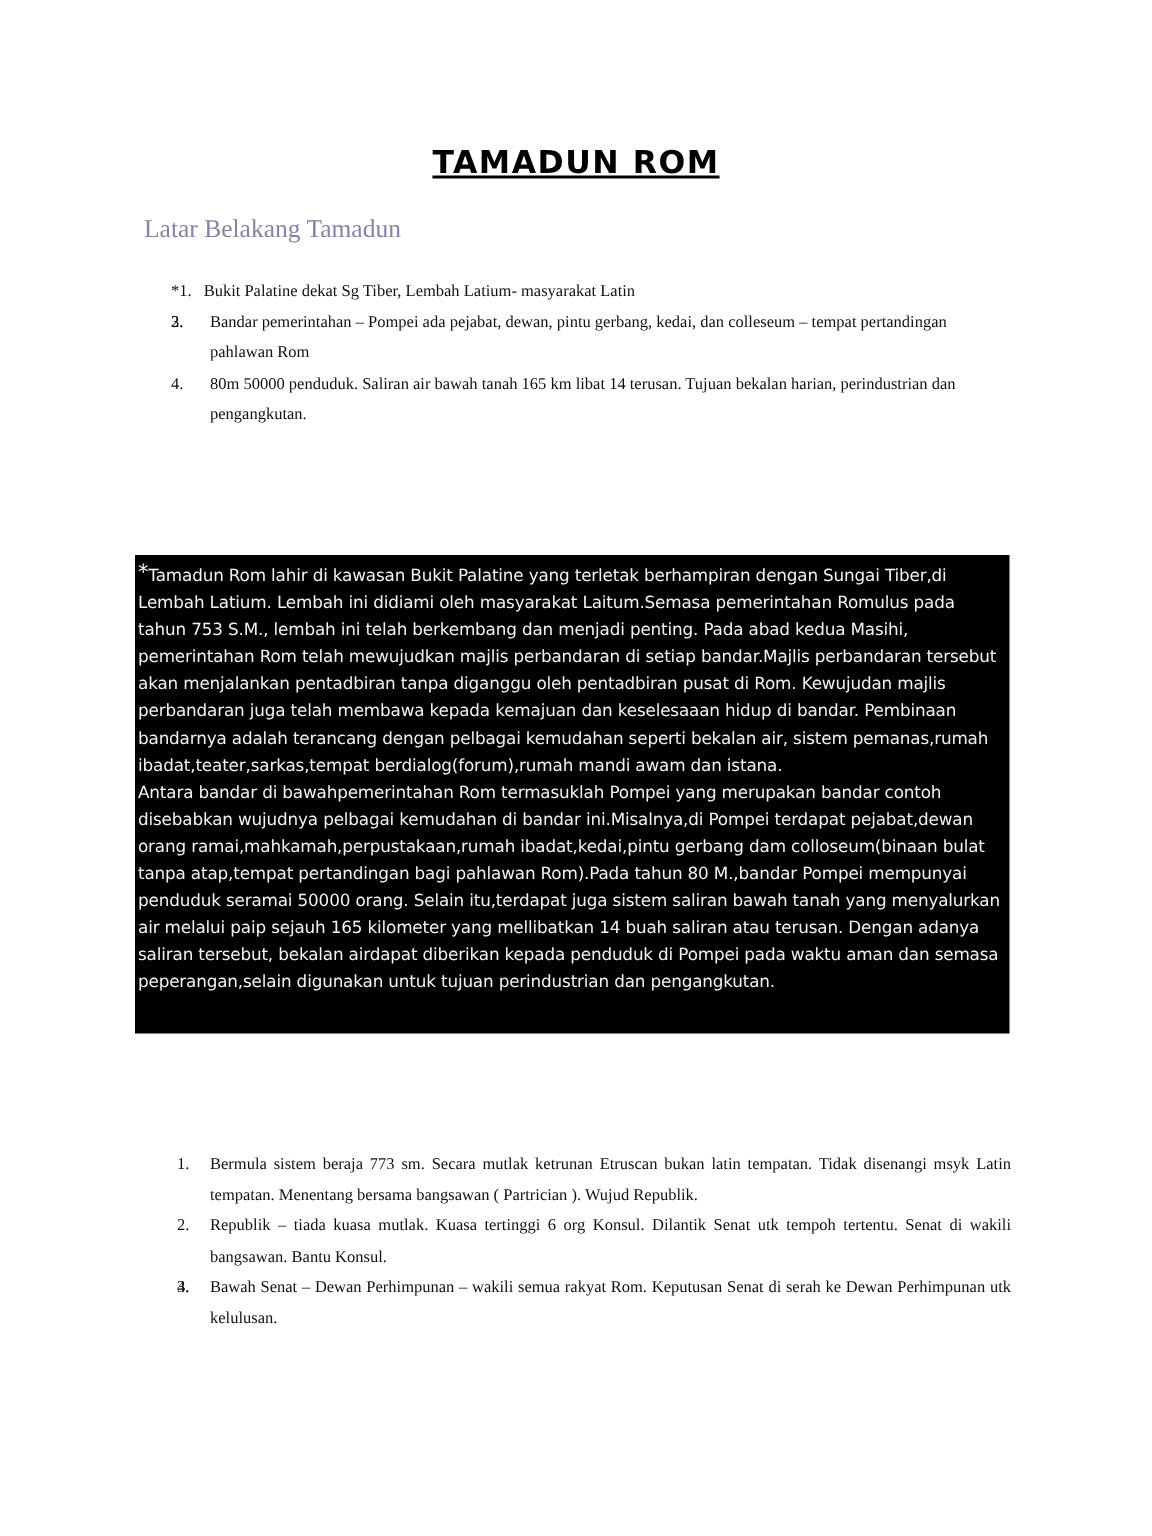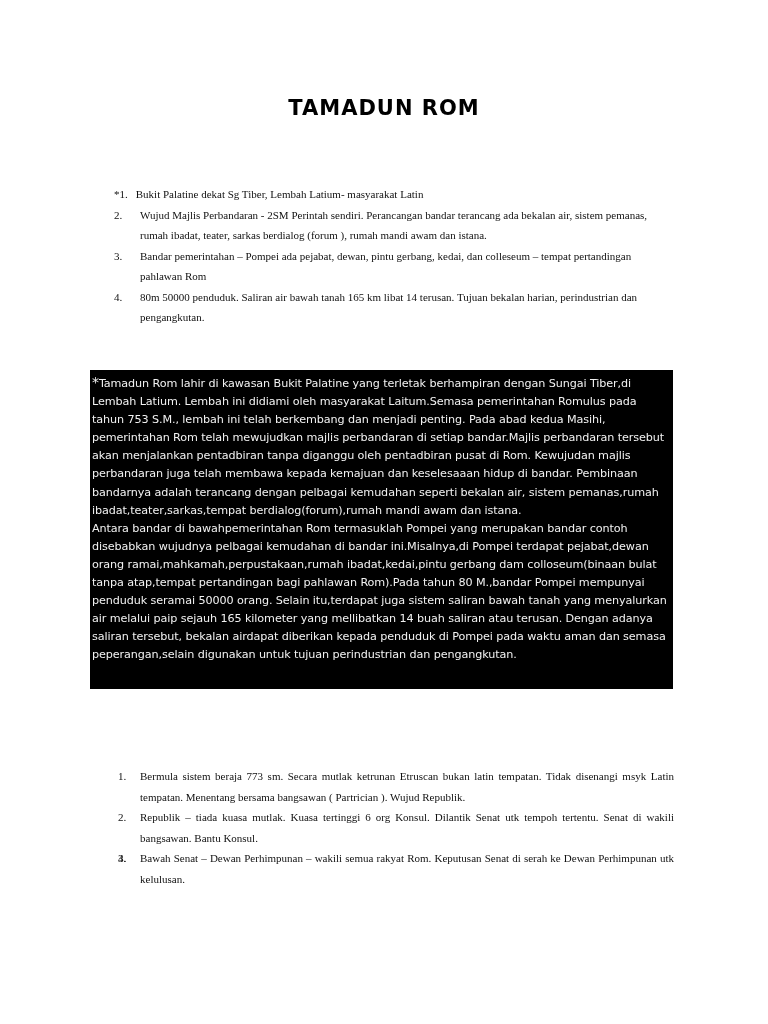--- a/index.html
+++ b/index.html
@@ -25,20 +25,21 @@
       position: absolute;
       left: 0;
       width: 768px;
       top: 96px;
       text-align: center;
       font-family: "DejaVu Sans", sans-serif;
       font-weight: bold;
       font-size: 21px;
       letter-spacing: 1px;
       color: #000;
+      text-decoration: underline;
     }
     .section-heading-1 {
       position: absolute;
       left: 96px;
       top: 143px;
       font-family: "Liberation Serif", serif;
       font-size: 17px;
       color: #8a80a8;
     }
     .list {
@@ -116,27 +117,28 @@
       padding-left: 22px;
     }
   </style>
 </head>
 <body>
 
 <div class="page">
 
   <div class="doc-title">TAMADUN ROM</div>
 
+  <div class="section-heading-1">Latar Belakang Tamadun</div>
 
   <ol class="list list-1">
     <li class="first">
       <span class="num">*1.</span><span>Bukit Palatine dekat Sg Tiber, Lembah Latium- masyarakat Latin</span>
     </li>
     <li>
-      <span class="num">2.</span><span>Wujud Majlis Perbandaran - 2SM Perintah sendiri. Perancangan bandar terancang ada bekalan air, sistem pemanas, rumah ibadat, teater, sarkas berdialog (forum ), rumah mandi awam dan istana.</span>
+      <span class="num">2.</span>
     </li>
     <li>
       <span class="num">3.</span><span>Bandar pemerintahan – Pompei ada pejabat, dewan, pintu gerbang, kedai, dan colleseum – tempat pertandingan pahlawan Rom</span>
     </li>
     <li>
       <span class="num">4.</span><span>80m 50000 penduduk. Saliran air bawah tanah 165 km libat 14 terusan. Tujuan bekalan harian, perindustrian dan pengangkutan.</span>
     </li>
   </ol>
 
   <div class="black-box">

